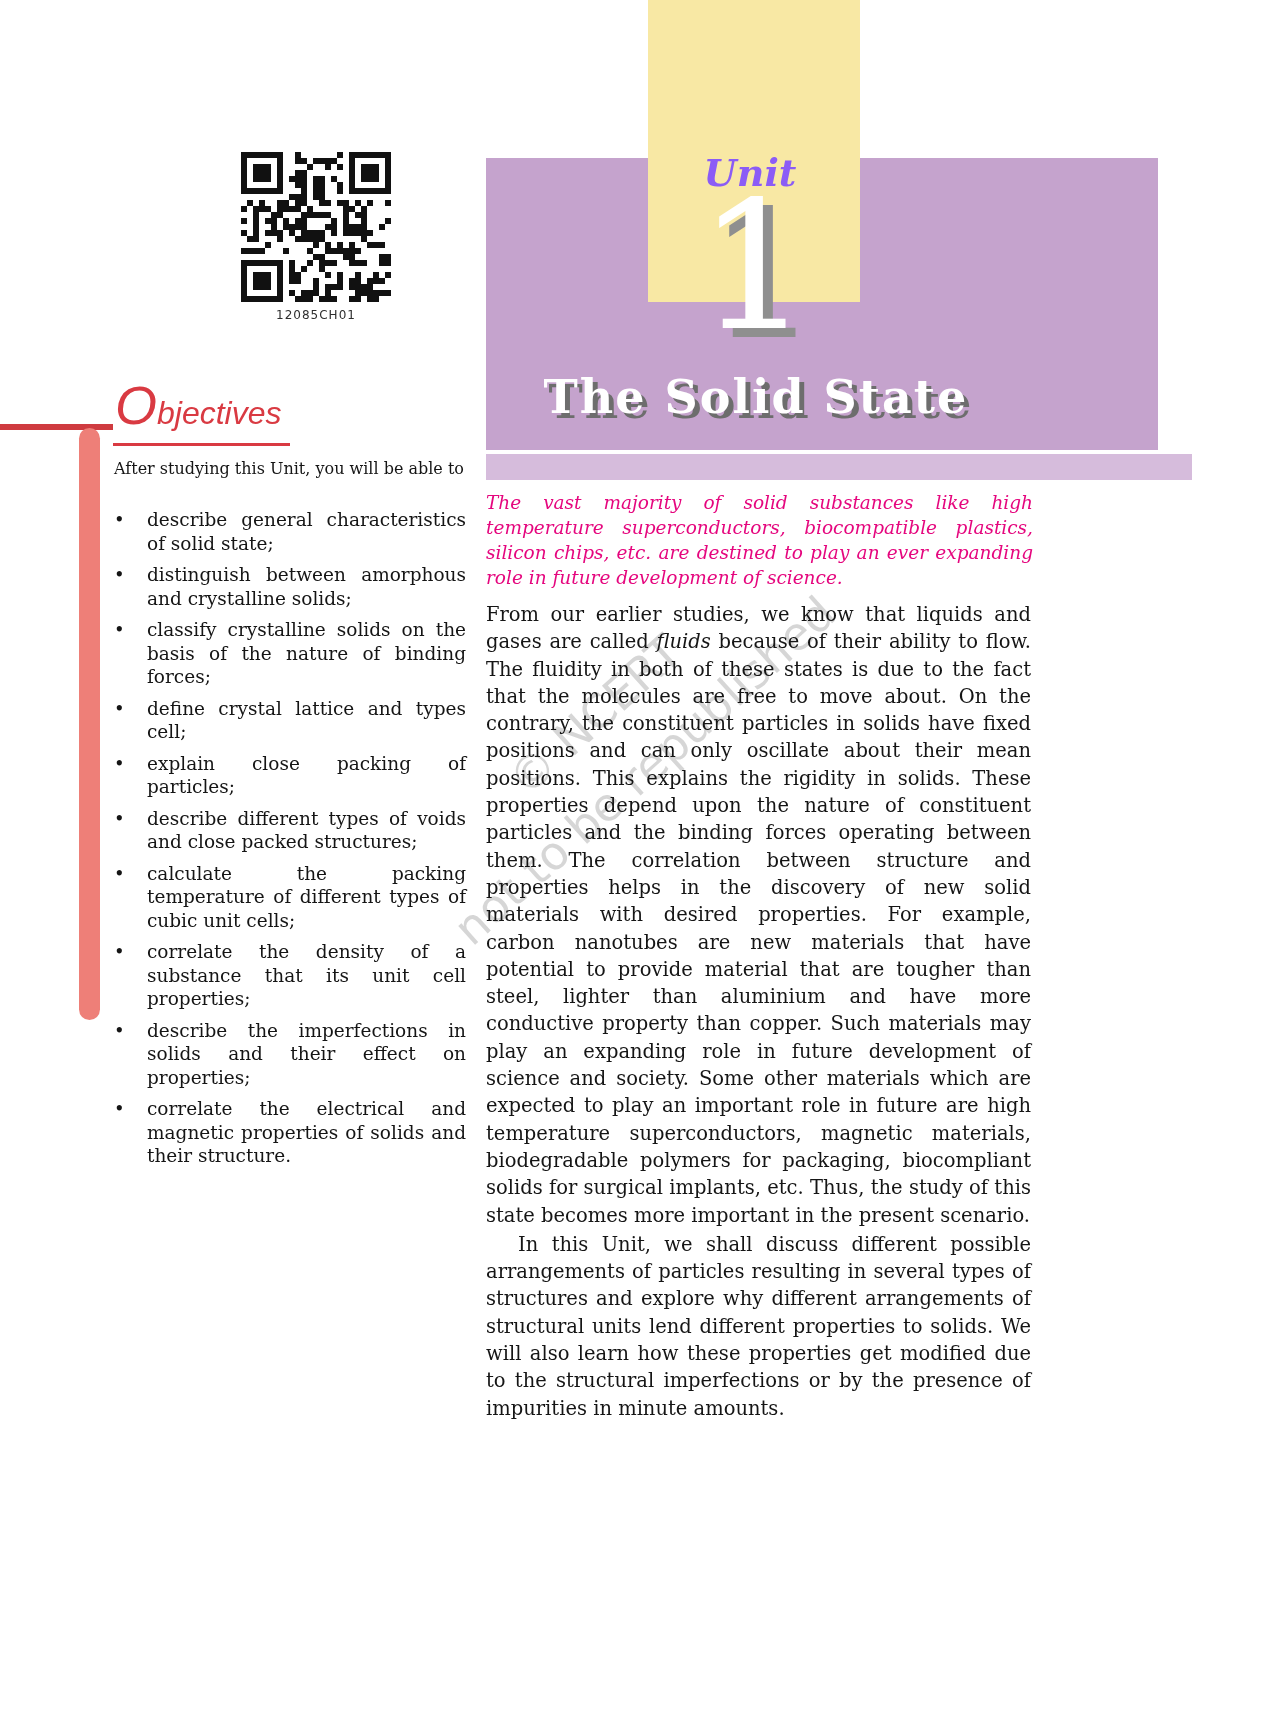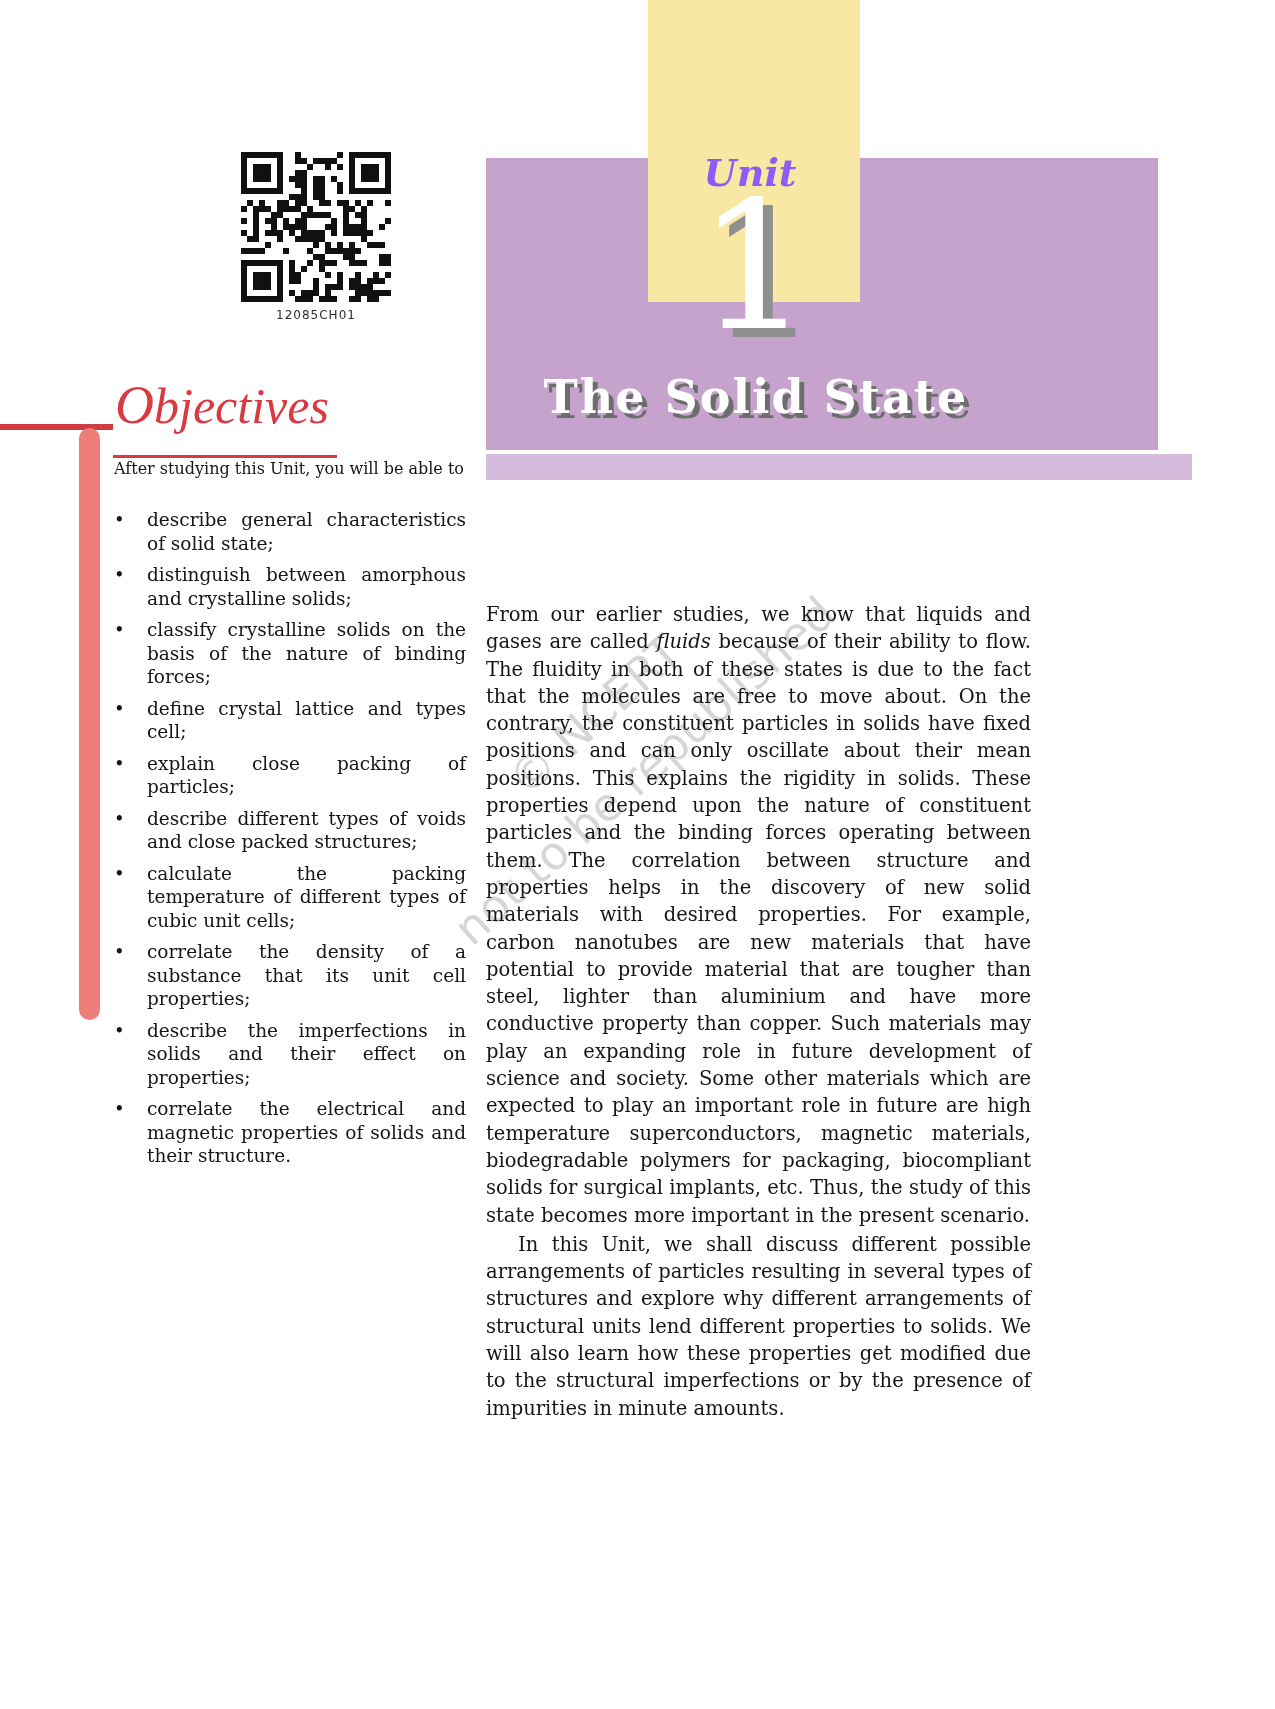--- a/index.html
+++ b/index.html
@@ -32,22 +32,22 @@
   
   .qr-block { position:absolute; left:240px; top:152px; width:152px; text-align:center; z-index:2; }
   .qr-block svg { width:150px; height:150px; background:#fff; display:block; margin:0 auto; }
   .qr-caption { margin-top:6px; font-family:"DejaVu Sans", sans-serif; font-size:12px; color:#2e2e2e; letter-spacing:1px; }
 
   
   .edge-line { position:absolute; left:0; top:424px; width:113px; height:6px; background:#cf3b40; }
   .salmon-bar { position:absolute; left:79px; top:428px; width:21px; height:592px; background:#ee7f78; border-radius:11px; }
   .objectives-heading {
     position:absolute; left:113px; top:376px; display:inline-block;
-    font-family:Liberation Serif, serif; font-style:italic; font-size:50px; color:#d93a42;
-    border-bottom:3px solid #d93a42; padding:0 8px 20px 2px; line-height:1.1; z-index:2;
+    font-family:Liberation Sans, sans-serif; font-style:italic; font-size:32px; color:#d93a42;
+    border-bottom:3px solid #d93a42; padding:0 8px 8px 2px; line-height:1.1; z-index:2;
   }
   .objectives-heading::first-letter { font-size:54px; }
   .obj-lead { position:absolute; left:114px; top:457px; width:350px; font-size:16px; line-height:24px; text-align:left; z-index:2; }
   .obj-list { position:absolute; left:114px; top:508px; width:352px; list-style:none; z-index:2; }
   .obj-list li { display:flex; margin-bottom:8px; font-size:18.5px; line-height:23.5px; }
   .obj-list .dot { flex:none; width:33px; font-size:18px; }
   .obj-list .txt { flex:1; text-align:justify; }
 
   
   .intro {
@@ -343,19 +343,20 @@
         <span class="dot">•</span>
         <span class="txt">correlate the electrical and magnetic properties of solids and their structure.</span>
       </li>
   </ul>
 
   <div class="watermark">
     <div>© NCERT</div>
     <div>not to be republished</div>
   </div>
 
+  <div class="intro">The vast majority of solid substances like high temperature superconductors, biocompatible plastics, silicon chips, etc. are destined to play an ever expanding role in future development of science.</div>
   <div class="body-text">
     <p><span>From our earlier studies, we know that liquids and gases are called </span><em>fluids</em><span> because of their ability to flow. The fluidity in both of these states is due to the fact that the molecules are free to move about. On the contrary, the constituent particles in solids have fixed positions and can only oscillate about their mean positions. This explains the rigidity in solids. These properties depend upon the nature of constituent particles and the binding forces operating between them. The correlation between structure and properties helps in the discovery of new solid materials with desired properties. For example, carbon nanotubes are new materials that have potential to provide material that are tougher than steel, lighter than aluminium and have more conductive property than copper. Such materials may play an expanding role in future development of science and society. Some other materials which are expected to play an important role in future are high temperature superconductors, magnetic materials, biodegradable polymers for packaging, biocompliant solids for surgical implants, etc. Thus, the study of this state becomes more important in the present scenario.</span></p>
     <p class="indent">In this Unit, we shall discuss different possible arrangements of particles resulting in several types of structures and explore why different arrangements of structural units lend different properties to solids. We will also learn how these properties get modified due to the structural imperfections or by the presence of impurities in minute amounts.</p>
   </div>
 
 
 </div>
 
 </body></html>

